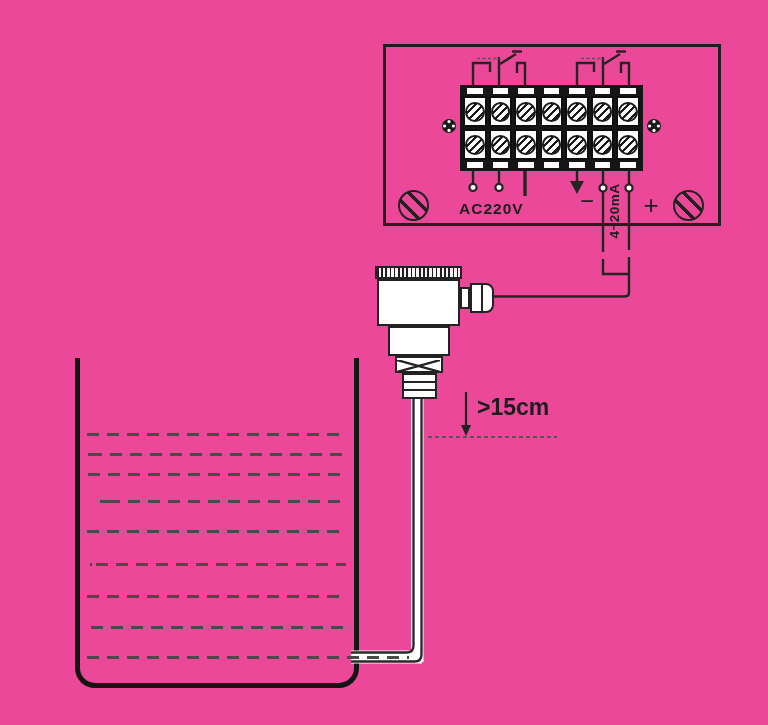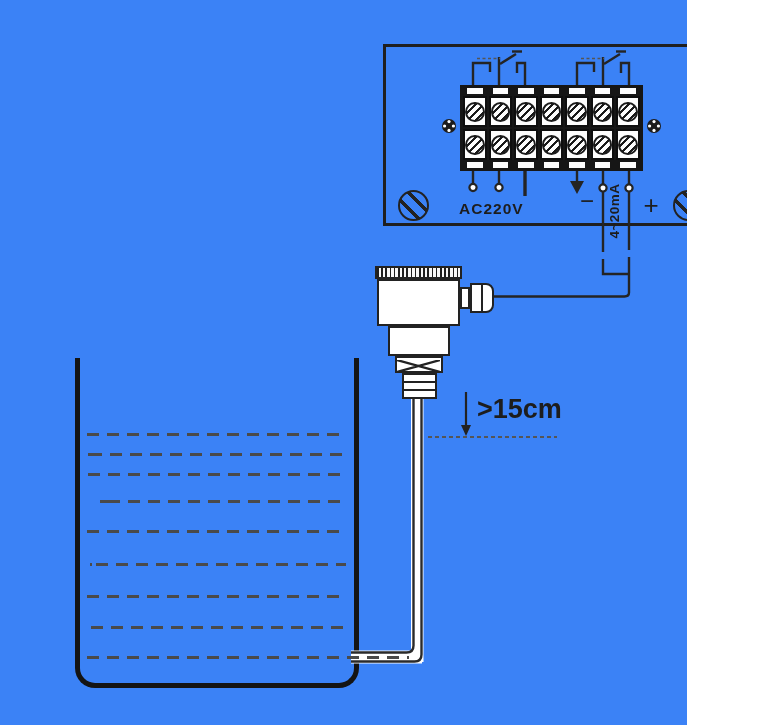--- a/index.html
+++ b/index.html
@@ -1,17 +1,17 @@
 <!DOCTYPE html>
 <html><head>
 <meta charset="utf-8">
 <style>
   html,body{margin:0;padding:0;background:#fff;}
   .canvas{
-    position:relative;width:687px;height:725px;background:#3b82f6;overflow:hidden;
+    position:relative;width:768px;height:725px;background:#ec4899;overflow:hidden;
     font-family:"Liberation Sans", sans-serif;color:#222;
   }
   
   .ctrl-box{
     position:absolute;left:383px;top:44px;width:338px;height:182px;
     border:3px solid #1f1f1f;box-sizing:border-box;background:transparent;z-index:1;
   }
   .tblock{
     position:absolute;left:460px;top:85px;width:183px;height:86px;
     background:#161616;box-sizing:border-box;padding:3px;
@@ -36,21 +36,21 @@
   
   .lbl{position:absolute;z-index:6;color:#1d1d1d;white-space:nowrap;}
   .lbl-ac{left:459px;top:200px;font-size:15.5px;font-weight:bold;letter-spacing:1px;}
   .lbl-minus{left:579px;top:189px;width:16px;text-align:center;font-size:24px;line-height:24px;font-weight:500;}
   .lbl-plus{left:641px;top:192px;width:20px;text-align:center;font-size:26px;line-height:26px;font-weight:400;}
   .lbl-signal{
     left:580px;top:203px;width:70px;height:16px;text-align:center;
     font-size:13.5px;line-height:16px;font-weight:bold;letter-spacing:.5px;
     transform:rotate(-90deg);transform-origin:center;
   }
-  .lbl-dist{left:477px;top:394px;font-size:27px;font-weight:600;}
+  .lbl-dist{left:477px;top:394px;font-size:23px;font-weight:600;}
   
   .sensor-part{position:absolute;box-sizing:border-box;background:#fff;border:2.5px solid #222;z-index:4;}
   .cap{left:375px;top:266px;width:87px;height:13px;border-width:2px;
        background:repeating-linear-gradient(90deg,#1e1e1e 0 1.6px,#f7f7f7 1.6px 4.2px);}
   .head{left:377px;top:279px;width:83px;height:47px;}
   .neck{left:388px;top:326px;width:62px;height:30px;}
   .xnut{left:395px;top:356px;width:48px;height:17px;}
   .fitting{left:402px;top:373px;width:35px;height:26px;}
   .fitting .hline{position:absolute;left:0;width:100%;height:2px;background:#222;}
   .gland-flange{left:460px;top:287px;width:10px;height:22px;border-width:2px;}

